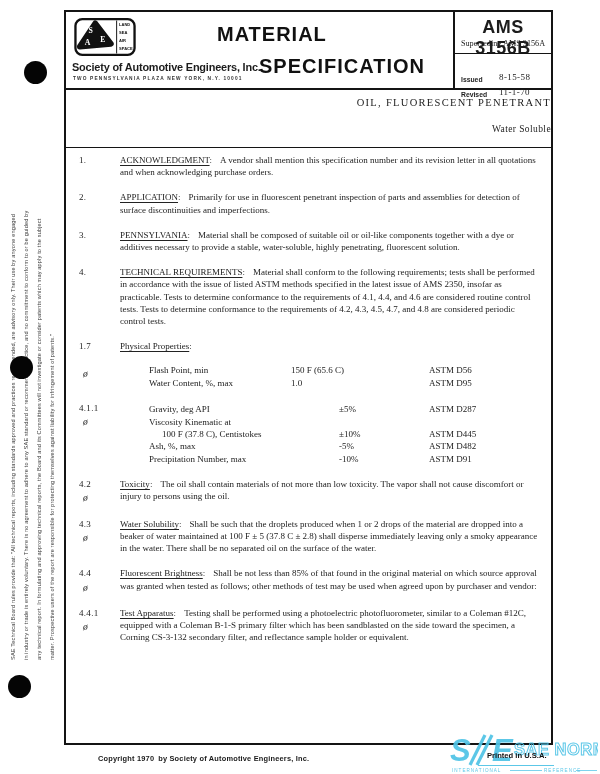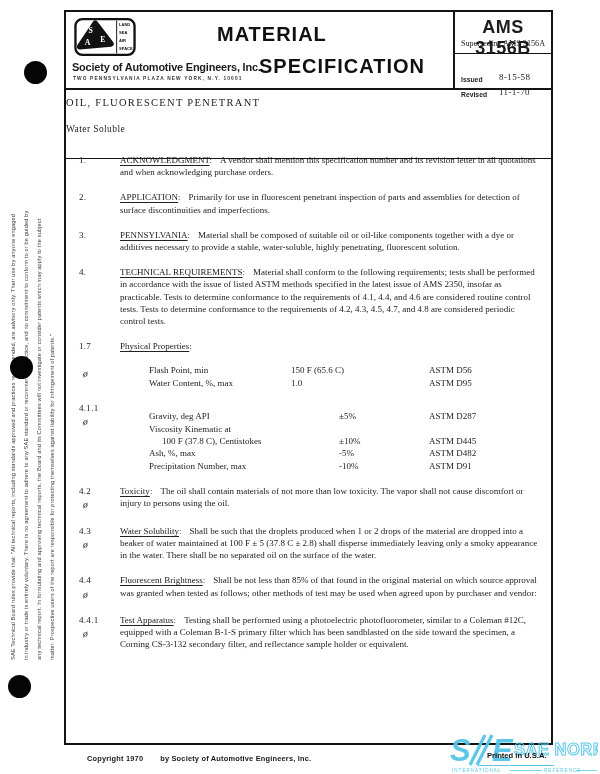--- a/index.html
+++ b/index.html
@@ -28,44 +28,44 @@
   .org-addr{position:absolute;left:7px;top:64px;font-family:"Liberation Sans",sans-serif;font-weight:bold;font-size:4.8px;letter-spacing:1.15px;color:#333;white-space:nowrap}
   .sae-logo{position:absolute;left:8px;top:5px}
   .doc-number{position:absolute;left:0;right:0;top:5px;text-align:center;font-family:"Liberation Sans",sans-serif;font-weight:bold;font-size:18px;letter-spacing:.5px}
   .superseding{position:absolute;left:0;right:0;top:27px;text-align:center;font-size:8.2px}
   .dates{position:absolute;left:0;right:0;top:41px;bottom:0;border-top:1.5px solid #141414;padding:17px 0 0 6px}
   .date-row{display:flex;line-height:13px}
   .date-label{width:38px;font-family:"Liberation Sans",sans-serif;font-weight:bold;font-size:6.8px;padding-top:2px}
   .date-val{font-size:9px;letter-spacing:.4px}
 
   
-  .titleband{position:absolute;left:0;right:0;top:78px;height:69px;border-bottom:1.5px solid #141414;text-align:left}
+  .titleband{position:absolute;left:0;right:0;top:78px;height:58px;border-bottom:1.5px solid #141414;text-align:right}
   .doc-title{margin-top:7px;font-size:10.5px;letter-spacing:1.3px}
   .doc-subtitle{margin-top:16px;font-size:9.5px;letter-spacing:.4px}
 
   
   .bodyc{position:absolute;left:0;right:0;top:133px;bottom:0;padding:9px 8px 0 13px;font-size:9px;line-height:12.2px;color:#222}
   .sec{display:flex;margin-bottom:13px}
   .num{flex:0 0 41px;display:flex;flex-direction:column}
   .num .n{letter-spacing:.3px}
   .mark{font-style:italic;margin-top:2px;padding-left:4px;font-size:9.5px}
   .mark-low{margin-top:16px}
   .txt{flex:1;padding-right:4px}
   .hd{text-decoration:underline;text-underline-offset:1.5px}
   .colon{margin-right:8px}
   .tbl{margin-left:29px}
   .tbl .trow{display:grid;line-height:12.4px}
   .tbl-phys{margin-top:12px}
   .tbl-phys .trow{grid-template-columns:142px 138px 1fr}
-  .tbl-dev{margin-top:8px}
+  .tbl-dev{margin-top:1px}
   .tbl-dev .trow{grid-template-columns:190px 90px 1fr}
   .cell-ind{padding-left:13px}
 
   
-  .copyline{position:absolute;left:87px;top:754px;display:flex;gap:17px;font-family:"Liberation Sans",sans-serif;font-weight:bold;font-size:7.4px;letter-spacing:.2px;color:#1a1a1a;z-index:3}
+  .copyline{position:absolute;left:98px;top:754px;display:flex;gap:4px;font-family:"Liberation Sans",sans-serif;font-weight:bold;font-size:7.4px;letter-spacing:.2px;color:#1a1a1a;z-index:3}
   .printed{position:absolute;left:487px;top:751px;font-family:"Liberation Sans",sans-serif;font-weight:bold;font-size:7.6px;color:#111;z-index:4}
   .wm{position:absolute;right:2px;top:732px;z-index:3;opacity:.92}
 </style>
 </head>
 <body>
 
 <div class="hole hole1"></div>
 <div class="hole hole2"></div>
 <div class="hole hole3"></div>
 

